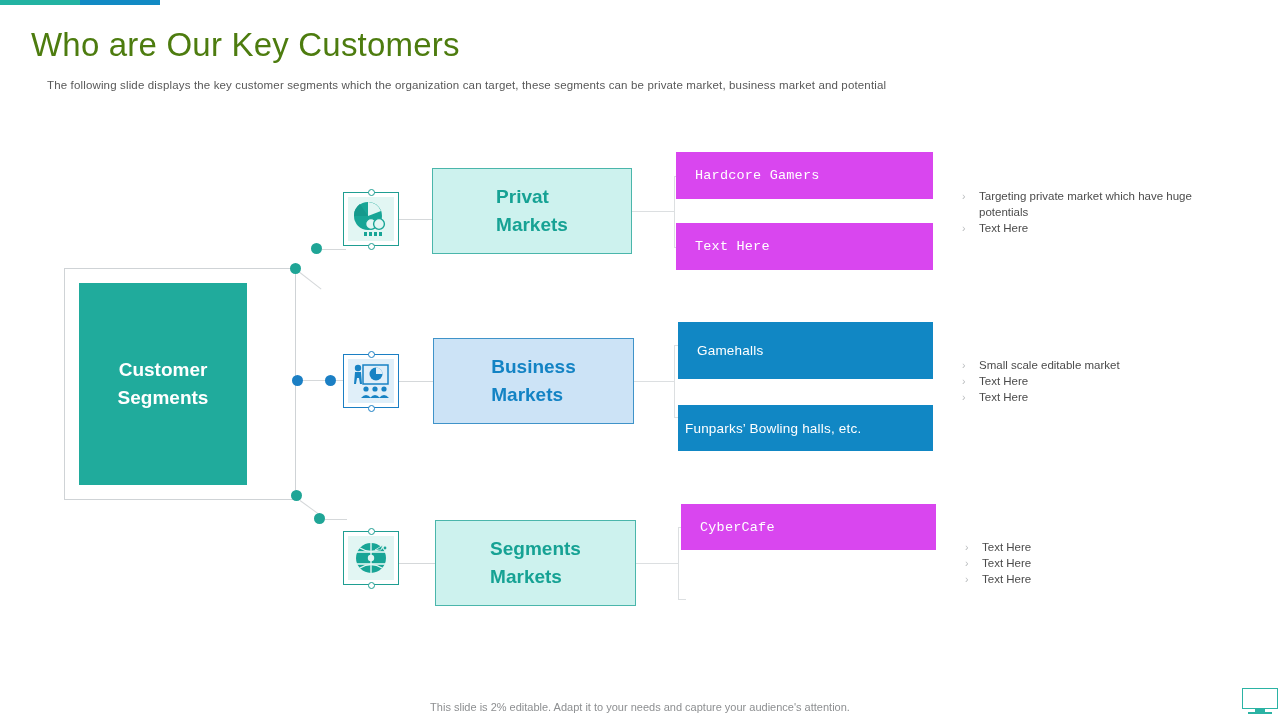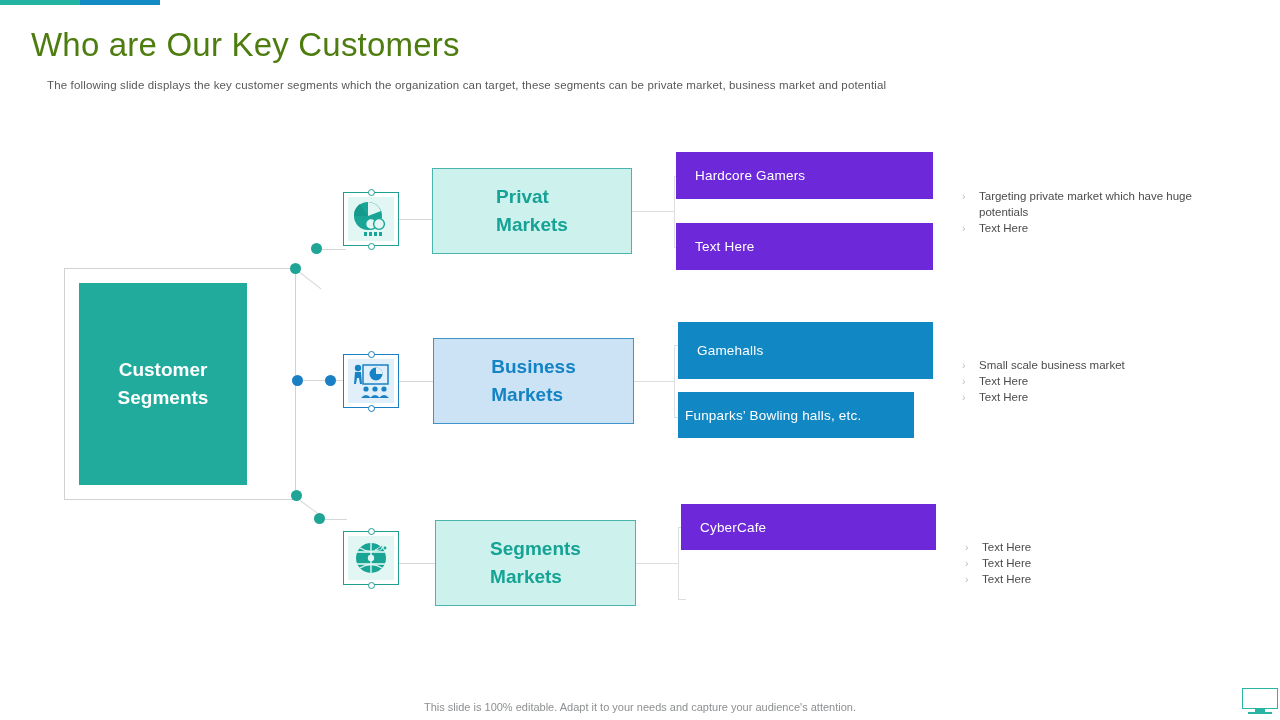--- a/index.html
+++ b/index.html
@@ -87,21 +87,21 @@
   .mid-box.blue { background: #cce3f6; border-color: #3f93c9; }
   .mid-label { font-size: 19px; font-weight: bold; text-align: left; line-height: 1.45; }
   .mid-box.teal .mid-label { color: #16a294; }
   .mid-box.blue .mid-label { color: #1383c4; }
 
   
   .leaf {
     position: absolute; display: flex; align-items: center;
     padding-left: 19px;
   }
-  .leaf.teal { background: #6d28d9; }
+  .leaf.teal { background: #d946ef; font-family: Liberation Mono, monospace; }
   .leaf.blue { background: #1187c4; }
   .leaf-label { color: #fff; font-size: 13.5px; font-weight: 400; letter-spacing: .2px; }
 
   
   .brk { position: absolute; background: #dcdfe1; }
 
   
   .bullets { position: absolute; }
   .bullet { position: relative; padding-left: 17px; font-size: 11.5px; color: #4b4b4b; line-height: 16px; }
   .bullet .chev {
@@ -243,28 +243,28 @@
   </div>
 
   <div class="brk" style="left:634px; top:381px; width:40px; height:1px;"></div>
   <div class="brk" style="left:674px; top:345px; width:1px; height:73px;"></div>
   <div class="brk" style="left:674px; top:345px; width:8px; height:1px;"></div>
   <div class="brk" style="left:674px; top:417px; width:8px; height:1px;"></div>
 
   <div class="leaf blue" style="left:678px; top:322px; width:255px; height:57px;">
     <span class="leaf-label">Gamehalls</span>
   </div>
-  <div class="leaf blue" style="left:678px; top:392px; width:236px; height:46px;padding-left:7px;">
+  <div class="leaf blue" style="left:678px; top:405px; width:255px; height:46px;padding-left:7px;">
     <span class="leaf-label">Funparks’ Bowling halls, etc.</span>
   </div>
 
   <div class="bullets" style="left:962px; top:357px; width:240px;">
     <div class="bullet">
       <span class="chev">›</span>
-      <span>Small scale business market</span>
+      <span>Small scale editable market</span>
     </div>
     <div class="bullet">
       <span class="chev">›</span>
       <span>Text Here</span>
     </div>
     <div class="bullet">
       <span class="chev">›</span>
       <span>Text Here</span>
     </div>
   </div>
@@ -313,21 +313,21 @@
     <div class="bullet">
       <span class="chev">›</span>
       <span>Text Here</span>
     </div>
     <div class="bullet">
       <span class="chev">›</span>
       <span>Text Here</span>
     </div>
   </div>
 
-  <div class="footer">This slide is 100% editable. Adapt it to your needs and capture your audience's attention.</div>
+  <div class="footer">This slide is 2% editable. Adapt it to your needs and capture your audience's attention.</div>
   <div class="pagenum">
     <div class="screen">
       <span class="num">17</span>
     </div>
     <div class="stand"></div>
     <div class="base"></div>
   </div>
 
 </div>
 

